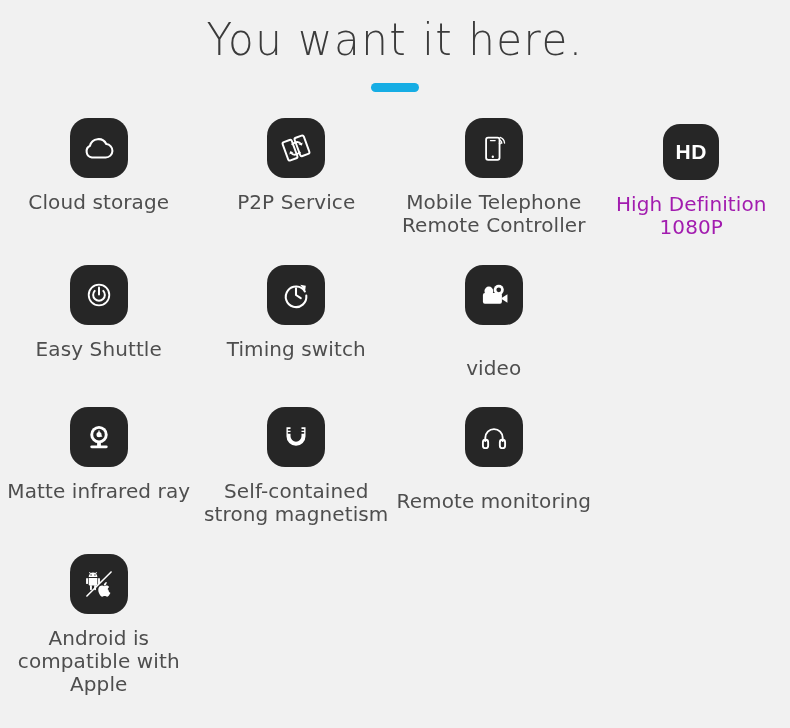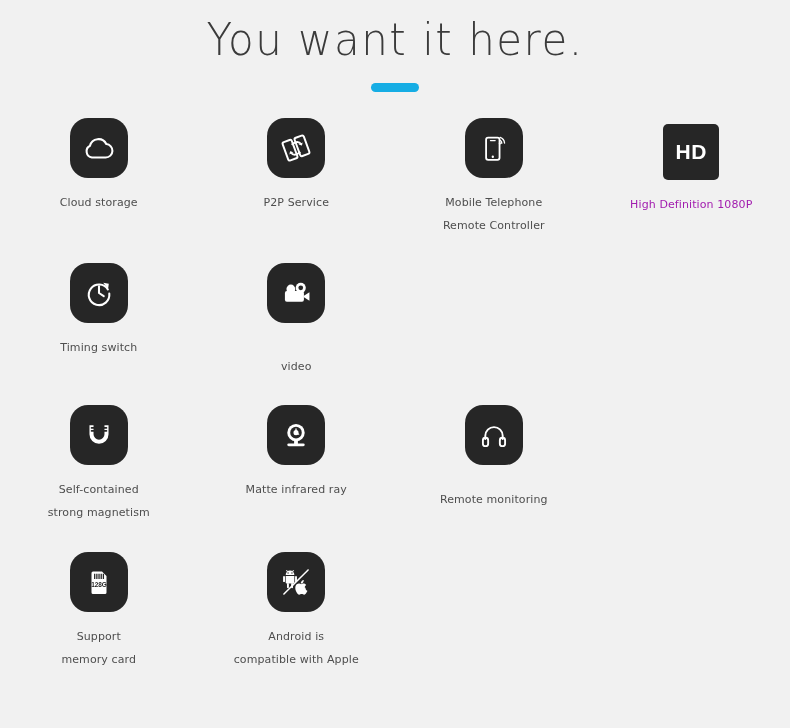--- a/index.html
+++ b/index.html
@@ -64,33 +64,33 @@
     border-radius: 18px;
     background: #262626;
     display: flex;
     align-items: center;
     justify-content: center;
     flex: none;
   }
   .tile.small {
     width: 56px;
     height: 56px;
-    border-radius: 5px;
+    border-radius: 17px;
   }
   .tile svg { display: block; }
   .hd-text {
     color: #fff;
     font-family: "Liberation Sans", sans-serif;
     font-weight: 700;
     font-size: 21px;
     letter-spacing: 0.5px;
   }
   .label {
     margin-top: 13px;
-    font-size: 11px;
+    font-size: 20px;
     line-height: 23px;
     text-align: center;
     color: #4e4e4e;
     white-space: pre-line;
     font-family: "DejaVu Sans", sans-serif;
     font-weight: 400;
     letter-spacing: 0.1px;
   }
   
   .row-1 .cell { padding-top: 0px; }
@@ -155,20 +155,30 @@
     <div class="cell cell-4">
       <div class="tile small" style="background: rgb(38, 38, 38);">
         <span class="hd-text">HD</span>
       </div>
       <div class="label" style="color: #a21caf;">High Definition 1080P</div>
     </div>
   </div>
 
   <div class="row row-2">
 
+    <div class="cell cell-1">
+      <div class="tile" style="background: rgb(38, 38, 38);">
+        <svg width="38" height="38" viewBox="0 0 48 48" fill="none">
+          <circle cx="24" cy="24" r="13" stroke="#fff" stroke-width="2.3"></circle>
+          <path d="M18.6 18.8a7.4 7.4 0 1 0 10.8 0" stroke="#fff" stroke-width="2.5" stroke-linecap="round"></path>
+          <path d="M24 14.6v8.8" stroke="#fff" stroke-width="2.5" stroke-linecap="round"></path>
+        </svg>
+      </div>
+      <div class="label" style="color: rgb(78, 78, 78);">Easy Shuttle</div>
+    </div>
 
     <div class="cell cell-2">
       <div class="tile" style="background: rgb(38, 38, 38);">
         <svg width="38" height="38" viewBox="0 0 48 48" fill="none">
           <path d="M35.2 19.5A13 13 0 1 0 37 24.8" stroke="#fff" stroke-width="2.6" stroke-linecap="round"></path>
           <path d="M29.4 11.2 36.4 12.2 35.4 19.4Z" fill="#fff"></path>
           <path d="M24 15.6V24l6 4" stroke="#fff" stroke-width="2.6" stroke-linecap="round" stroke-linejoin="round"></path>
         </svg>
       </div>
       <div class="label" style="color: rgb(78, 78, 78); margin-top: 13px;">Timing switch</div>
@@ -184,79 +194,62 @@
           <rect x="10" y="21.5" width="24" height="13.5" rx="2.4" fill="#fff"></rect>
           <path d="M34 27.5 41 23.2v10.6L34 29.5Z" fill="#fff"></path>
         </svg>
       </div>
       <div class="label" style="color: rgb(78, 78, 78); margin-top: 32px;">video</div>
     </div>
   </div>
 
   <div class="row row-3">
 
-
-    <div class="cell cell-3">
-      <div class="tile" style="background: rgb(38, 38, 38);">
-        <svg width="36" height="36" viewBox="0 0 48 48" fill="none">
-          <path d="M14 11v12a10 10 0 0 0 20 0V11" stroke="#fff" stroke-width="5.4" stroke-linecap="butt"></path>
-          <path d="M14 14.5h6M28 14.5h6" stroke="#262626" stroke-width="2.2" stroke-linecap="round"></path>
-          <path d="M14 18.5h6M28 18.5h6" stroke="#262626" stroke-width="2.2" stroke-linecap="round"></path>
-        </svg>
-      </div>
-      <div class="label" style="color: rgb(78, 78, 78);">Self-contained
-strong magnetism</div>
-    </div>
 
     <div class="cell cell-2">
       <div class="tile" style="background: rgb(38, 38, 38);">
         <svg width="38" height="38" viewBox="0 0 48 48" fill="none">
           <circle cx="24" cy="21" r="11" fill="#fff"></circle>
           <circle cx="24" cy="21" r="7.3" fill="#262626"></circle>
           <circle cx="24" cy="21" r="3.2" fill="#fff"></circle>
           <path d="M24 21v-4.6" stroke="#fff" stroke-width="1.6" stroke-linecap="round"></path>
           <path d="M24 21l3.4 2" stroke="#fff" stroke-width="1.6" stroke-linecap="round"></path>
           <rect x="21.6" y="31" width="4.8" height="4.4" fill="#fff"></rect>
           <rect x="13" y="34.6" width="22" height="3.6" rx="1.8" fill="#fff"></rect>
         </svg>
       </div>
       <div class="label" style="color: rgb(78, 78, 78);">Matte infrared ray</div>
     </div>
 
+    <div class="cell cell-3">
+      <div class="tile" style="background: rgb(38, 38, 38);">
+        <svg width="36" height="36" viewBox="0 0 48 48" fill="none">
+          <path d="M14 11v12a10 10 0 0 0 20 0V11" stroke="#fff" stroke-width="5.4" stroke-linecap="butt"></path>
+          <path d="M14 14.5h6M28 14.5h6" stroke="#262626" stroke-width="2.2" stroke-linecap="round"></path>
+          <path d="M14 18.5h6M28 18.5h6" stroke="#262626" stroke-width="2.2" stroke-linecap="round"></path>
+        </svg>
+      </div>
+      <div class="label" style="color: rgb(78, 78, 78);">Self-contained
+strong magnetism</div>
+    </div>
+
     <div class="cell cell-4">
       <div class="tile" style="background: rgb(38, 38, 38);">
         <svg width="38" height="38" viewBox="0 0 48 48" fill="none">
           <path d="M13 29v-4a11 11 0 0 1 22 0v4" stroke="#fff" stroke-width="2.4" stroke-linecap="round"></path>
           <rect x="10" y="27.4" width="6.6" height="10.6" rx="3.1" stroke="#fff" stroke-width="2.4"></rect>
           <rect x="31.4" y="27.4" width="6.6" height="10.6" rx="3.1" stroke="#fff" stroke-width="2.4"></rect>
         </svg>
       </div>
       <div class="label" style="color: rgb(78, 78, 78); margin-top: 23px;">Remote monitoring</div>
     </div>
   </div>
 
   <div class="row row-4">
 
-    <div class="cell cell-1">
-      <div class="tile" style="background: rgb(38, 38, 38);">
-        <svg width="36" height="36" viewBox="0 0 48 48" fill="none">
-          <path d="M14 10h14l6 6v22a2 2 0 0 1-2 2H16a2 2 0 0 1-2-2V12a2 2 0 0 1 2-2Z" fill="#fff"></path>
-          <g fill="#262626">
-            <rect x="17.4" y="13" width="1.7" height="7"></rect>
-            <rect x="20.3" y="13" width="1.7" height="7"></rect>
-            <rect x="23.2" y="13" width="1.7" height="7"></rect>
-            <rect x="26.1" y="13" width="1.7" height="7"></rect>
-            <rect x="29" y="13" width="1.7" height="7"></rect>
-          </g>
-          <text x="24" y="30.6" font-family="Liberation Sans, sans-serif" font-size="8.6" font-weight="700" fill="#262626" text-anchor="middle">128G</text>
-        </svg>
-      </div>
-      <div class="label" style="color: rgb(78, 78, 78);">Support
-memory card</div>
-    </div>
 
     <div class="cell cell-2">
       <div class="tile" style="background: rgb(38, 38, 38);">
         <svg width="40" height="40" viewBox="0 0 48 48" fill="none">
 
           <g fill="#fff" transform="translate(8.5,8.5) scale(0.52)">
             <path d="M6 16h20v15a2.5 2.5 0 0 1-2.5 2.5h-15A2.5 2.5 0 0 1 6 31Z"></path>
             <rect x="0" y="16" width="4.4" height="14" rx="2.2"></rect>
             <rect x="27.6" y="16" width="4.4" height="14" rx="2.2"></rect>
             <rect x="9" y="32" width="4.4" height="12" rx="2.2"></rect>

